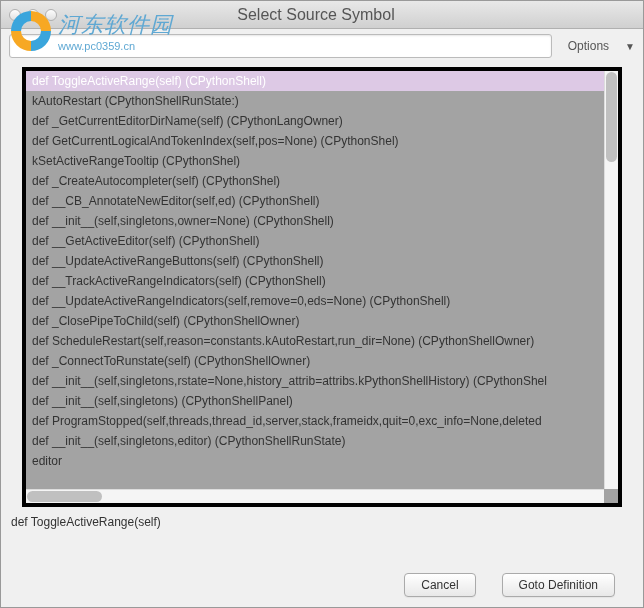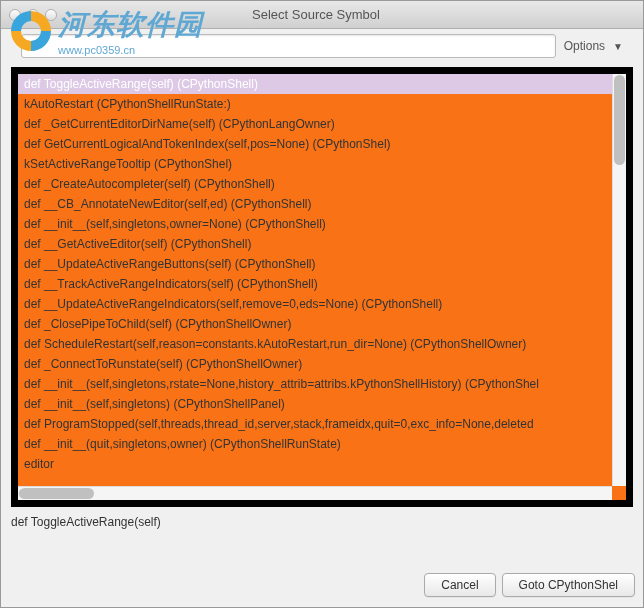--- a/index.html
+++ b/index.html
@@ -35,80 +35,80 @@
       border-radius: 50%;
       border: 1px solid #b0b0b0;
       background: linear-gradient(to bottom, #fdfdfd, #e0e0e0);
     }
     .title {
       position: absolute;
       left: 0;
       right: 12px;
       text-align: center;
       color: #555;
-      font-size: 13px;
+      font-size: 16px;
     }
     .watermark {
       position: absolute;
       top: 5px;
       left: 5px;
       z-index: 100;
       display: flex;
       align-items: center;
       pointer-events: none;
     }
     .watermark-icon {
       width: 50px;
       height: 50px;
       position: relative;
     }
     .watermark-text {
       margin-left: 2px;
     }
     .watermark-text .wm-title {
-      font-size: 28px;
-      font-weight: bold;
+      font-size: 22px;
+      font-weight: normal;
       font-style: italic;
       color: #5fa8d3;
       letter-spacing: 1px;
     }
     .watermark-text .wm-url {
       font-size: 11px;
       color: #5fa8d3;
     }
     .search-row {
       height: 34px;
       display: flex;
       align-items: center;
-      padding: 4px 20px;
+      padding: 4px 8px;
       background: #f0f0f0;
-      gap: 8px;
+      gap: 16px;
     }
     .search-input {
       flex: 1;
       height: 24px;
       border: 1px solid #bbb;
       border-radius: 3px;
       background: white;
       padding: 0 6px;
       font-size: 12px;
       box-shadow: inset 0 1px 2px rgba(0,0,0,0.1);
     }
     .options-label {
       color: #555;
       font-size: 12px;
     }
     .options-arrow {
       font-size: 10px;
       color: #555;
     }
     .list-container {
-      margin: 4px 10px;
-      border: 7px solid #000000;
-      background: #f97316;
+      margin: 4px 21px;
+      border: 4px solid #000000;
+      background: #a3a3a3;
       height: 440px;
       overflow: hidden;
       position: relative;
     }
     .list-inner {
       overflow-y: auto;
       height: 100%;
       padding-bottom: 10px;
     }
     .list-item {
@@ -160,23 +160,23 @@
       border-radius: 7px;
     }
     .selected-label {
       padding: 4px 10px 0 10px;
       color: #333;
       font-size: 12px;
     }
     .button-row {
       position: absolute;
       bottom: 10px;
-      right: 8px;
-      display: flex;
-      gap: 6px;
+      right: 28px;
+      display: flex;
+      gap: 26px;
     }
     .btn {
       height: 24px;
       padding: 0 16px;
       border: 1px solid #aaa;
       border-radius: 4px;
       background: linear-gradient(to bottom, #ffffff, #e8e8e8);
       font-size: 12px;
       color: #333;
       cursor: pointer;
@@ -216,42 +216,42 @@
   <span class="options-arrow">▼</span>
 </div>
 
 <div class="list-container">
   <div class="list-inner" id="list-inner">
       <div class="list-item selected">def ToggleActiveRange(self) (CPythonShell)</div>
       <div class="list-item">kAutoRestart (CPythonShellRunState:)</div>
       <div class="list-item">def _GetCurrentEditorDirName(self) (CPythonLangOwner)</div>
       <div class="list-item">def GetCurrentLogicalAndTokenIndex(self,pos=None) (CPythonShel)</div>
       <div class="list-item">kSetActiveRangeTooltip (CPythonShel)</div>
-      <div class="list-item">def _CreateAutocompleter(self) (CPythonShell)</div>
+      <div class="list-item">def _CreateAutocompleter(self) (CPythonShel)</div>
       <div class="list-item">def __CB_AnnotateNewEditor(self,ed) (CPythonShell)</div>
       <div class="list-item">def __init__(self,singletons,owner=None) (CPythonShell)</div>
       <div class="list-item">def __GetActiveEditor(self) (CPythonShell)</div>
       <div class="list-item">def __UpdateActiveRangeButtons(self) (CPythonShell)</div>
       <div class="list-item">def __TrackActiveRangeIndicators(self) (CPythonShell)</div>
       <div class="list-item">def __UpdateActiveRangeIndicators(self,remove=0,eds=None) (CPythonShell)</div>
       <div class="list-item">def _ClosePipeToChild(self) (CPythonShellOwner)</div>
       <div class="list-item">def ScheduleRestart(self,reason=constants.kAutoRestart,run_dir=None) (CPythonShellOwner)</div>
       <div class="list-item">def _ConnectToRunstate(self) (CPythonShellOwner)</div>
       <div class="list-item">def __init__(self,singletons,rstate=None,history_attrib=attribs.kPythonShellHistory) (CPythonShel</div>
       <div class="list-item">def __init__(self,singletons) (CPythonShellPanel)</div>
       <div class="list-item">def ProgramStopped(self,threads,thread_id,server,stack,frameidx,quit=0,exc_info=None,deleted</div>
-      <div class="list-item">def __init__(quit,singletons,owner) (CPythonShellRunState)</div>
+      <div class="list-item">def __init__(self,singletons,editor) (CPythonShellRunState)</div>
       <div class="list-item">editor</div>
     </div>
   <div class="scrollbar-v">
     <div class="scrollbar-v-thumb"></div>
   </div>
   <div class="scrollbar-h">
     <div class="scrollbar-h-thumb"></div>
   </div>
 </div>
 
 <div class="selected-label">def ToggleActiveRange(self)</div>
 
 <div class="button-row">
   <button class="btn">Cancel</button>
-  <button class="btn">Goto CPythonShel</button>
+  <button class="btn">Goto Definition</button>
 </div>
 
 </body></html>

